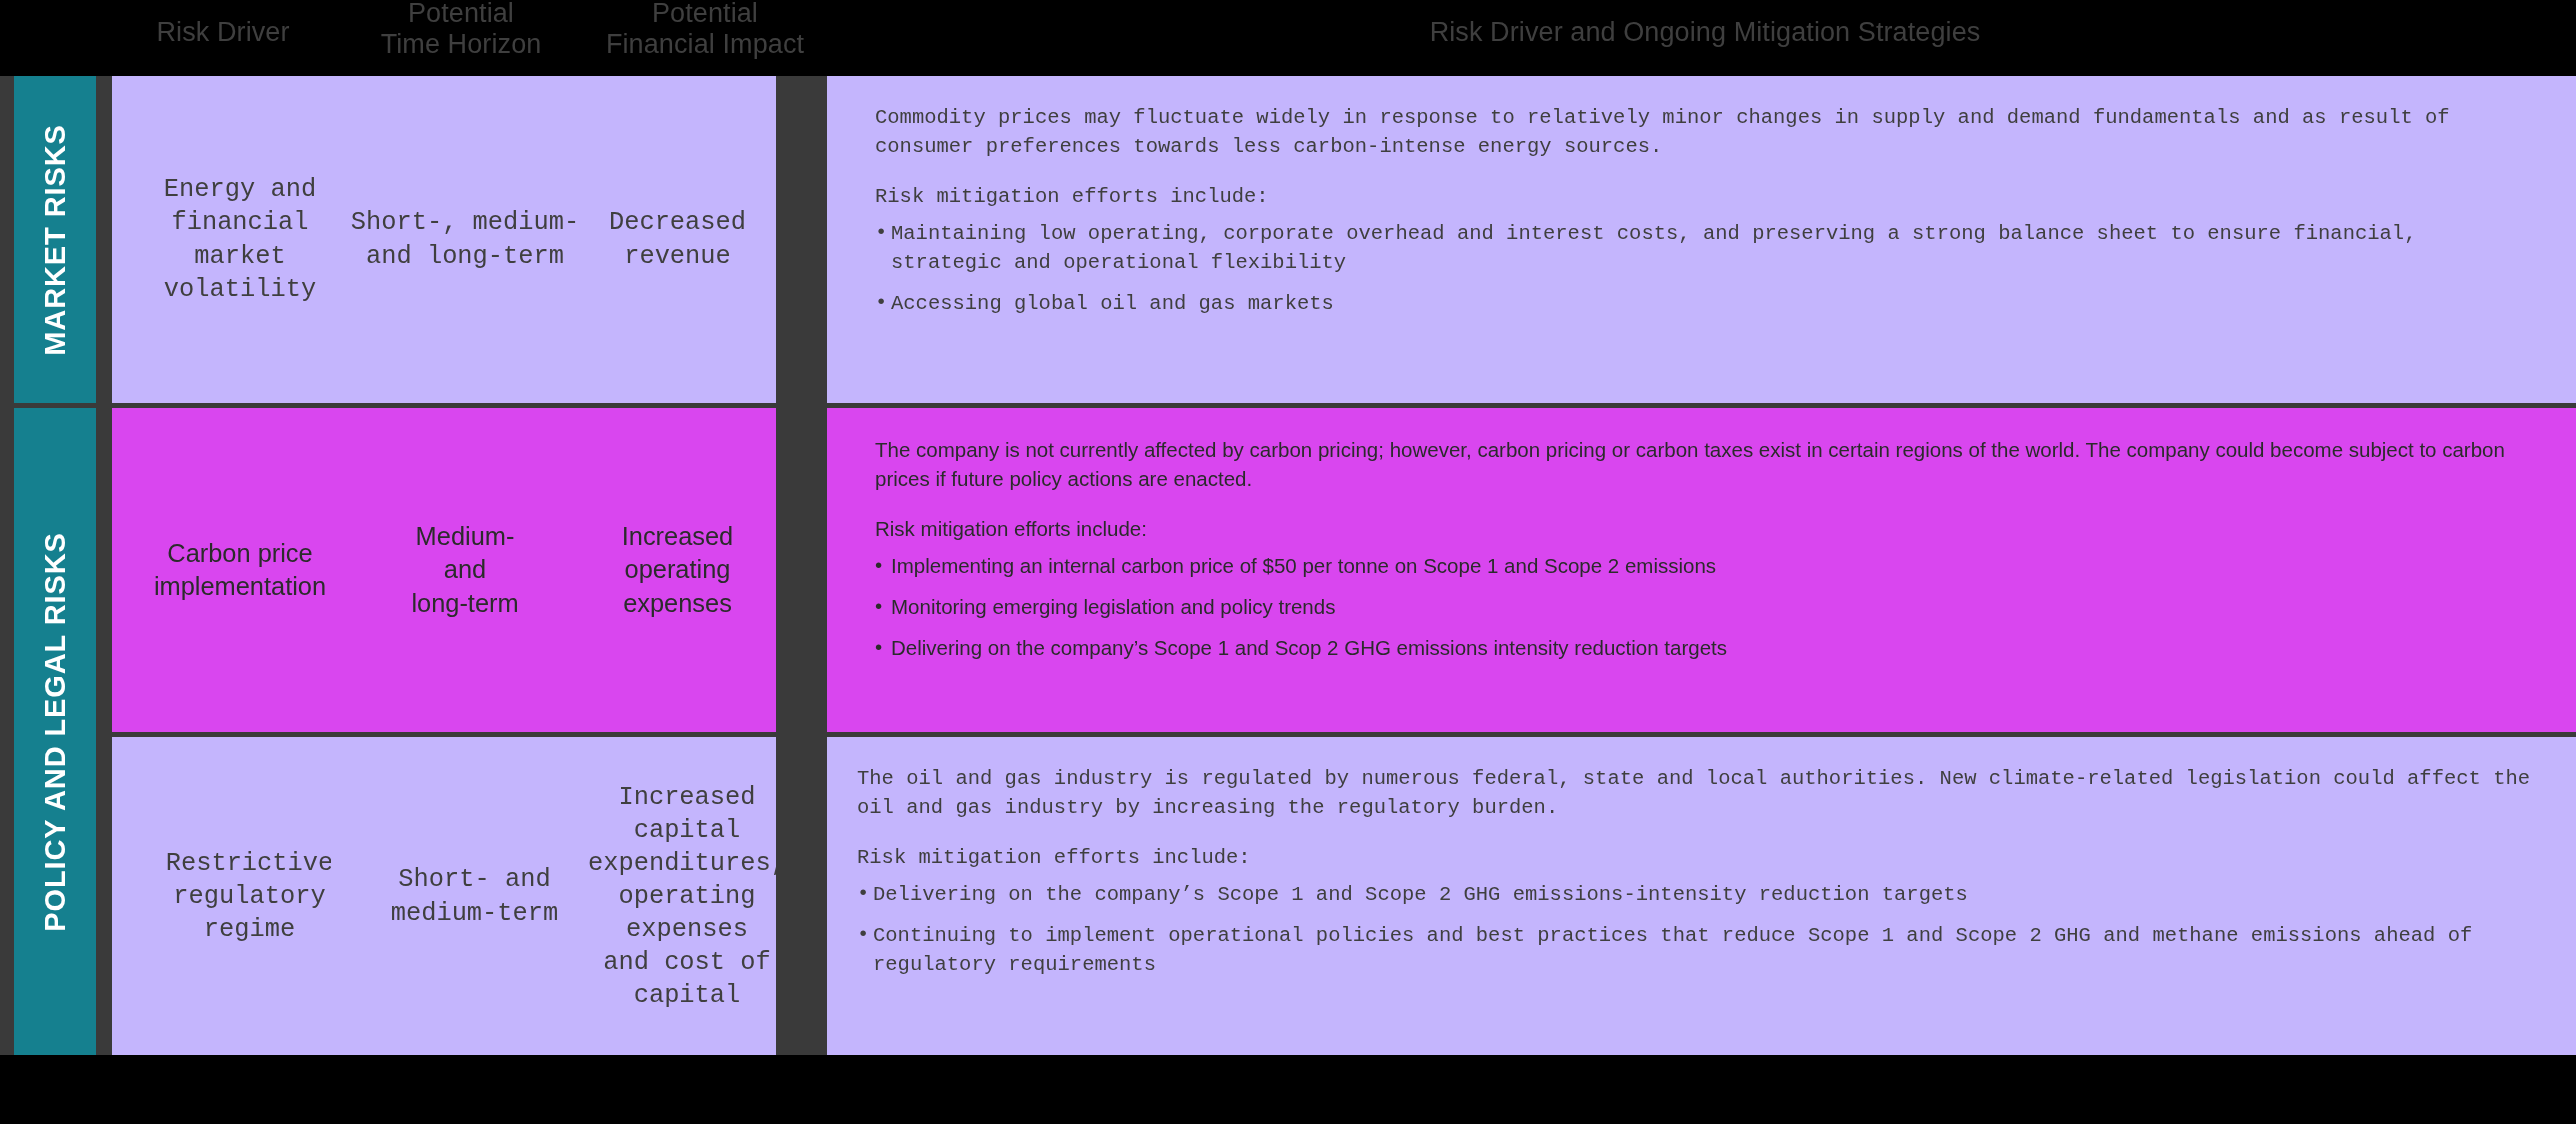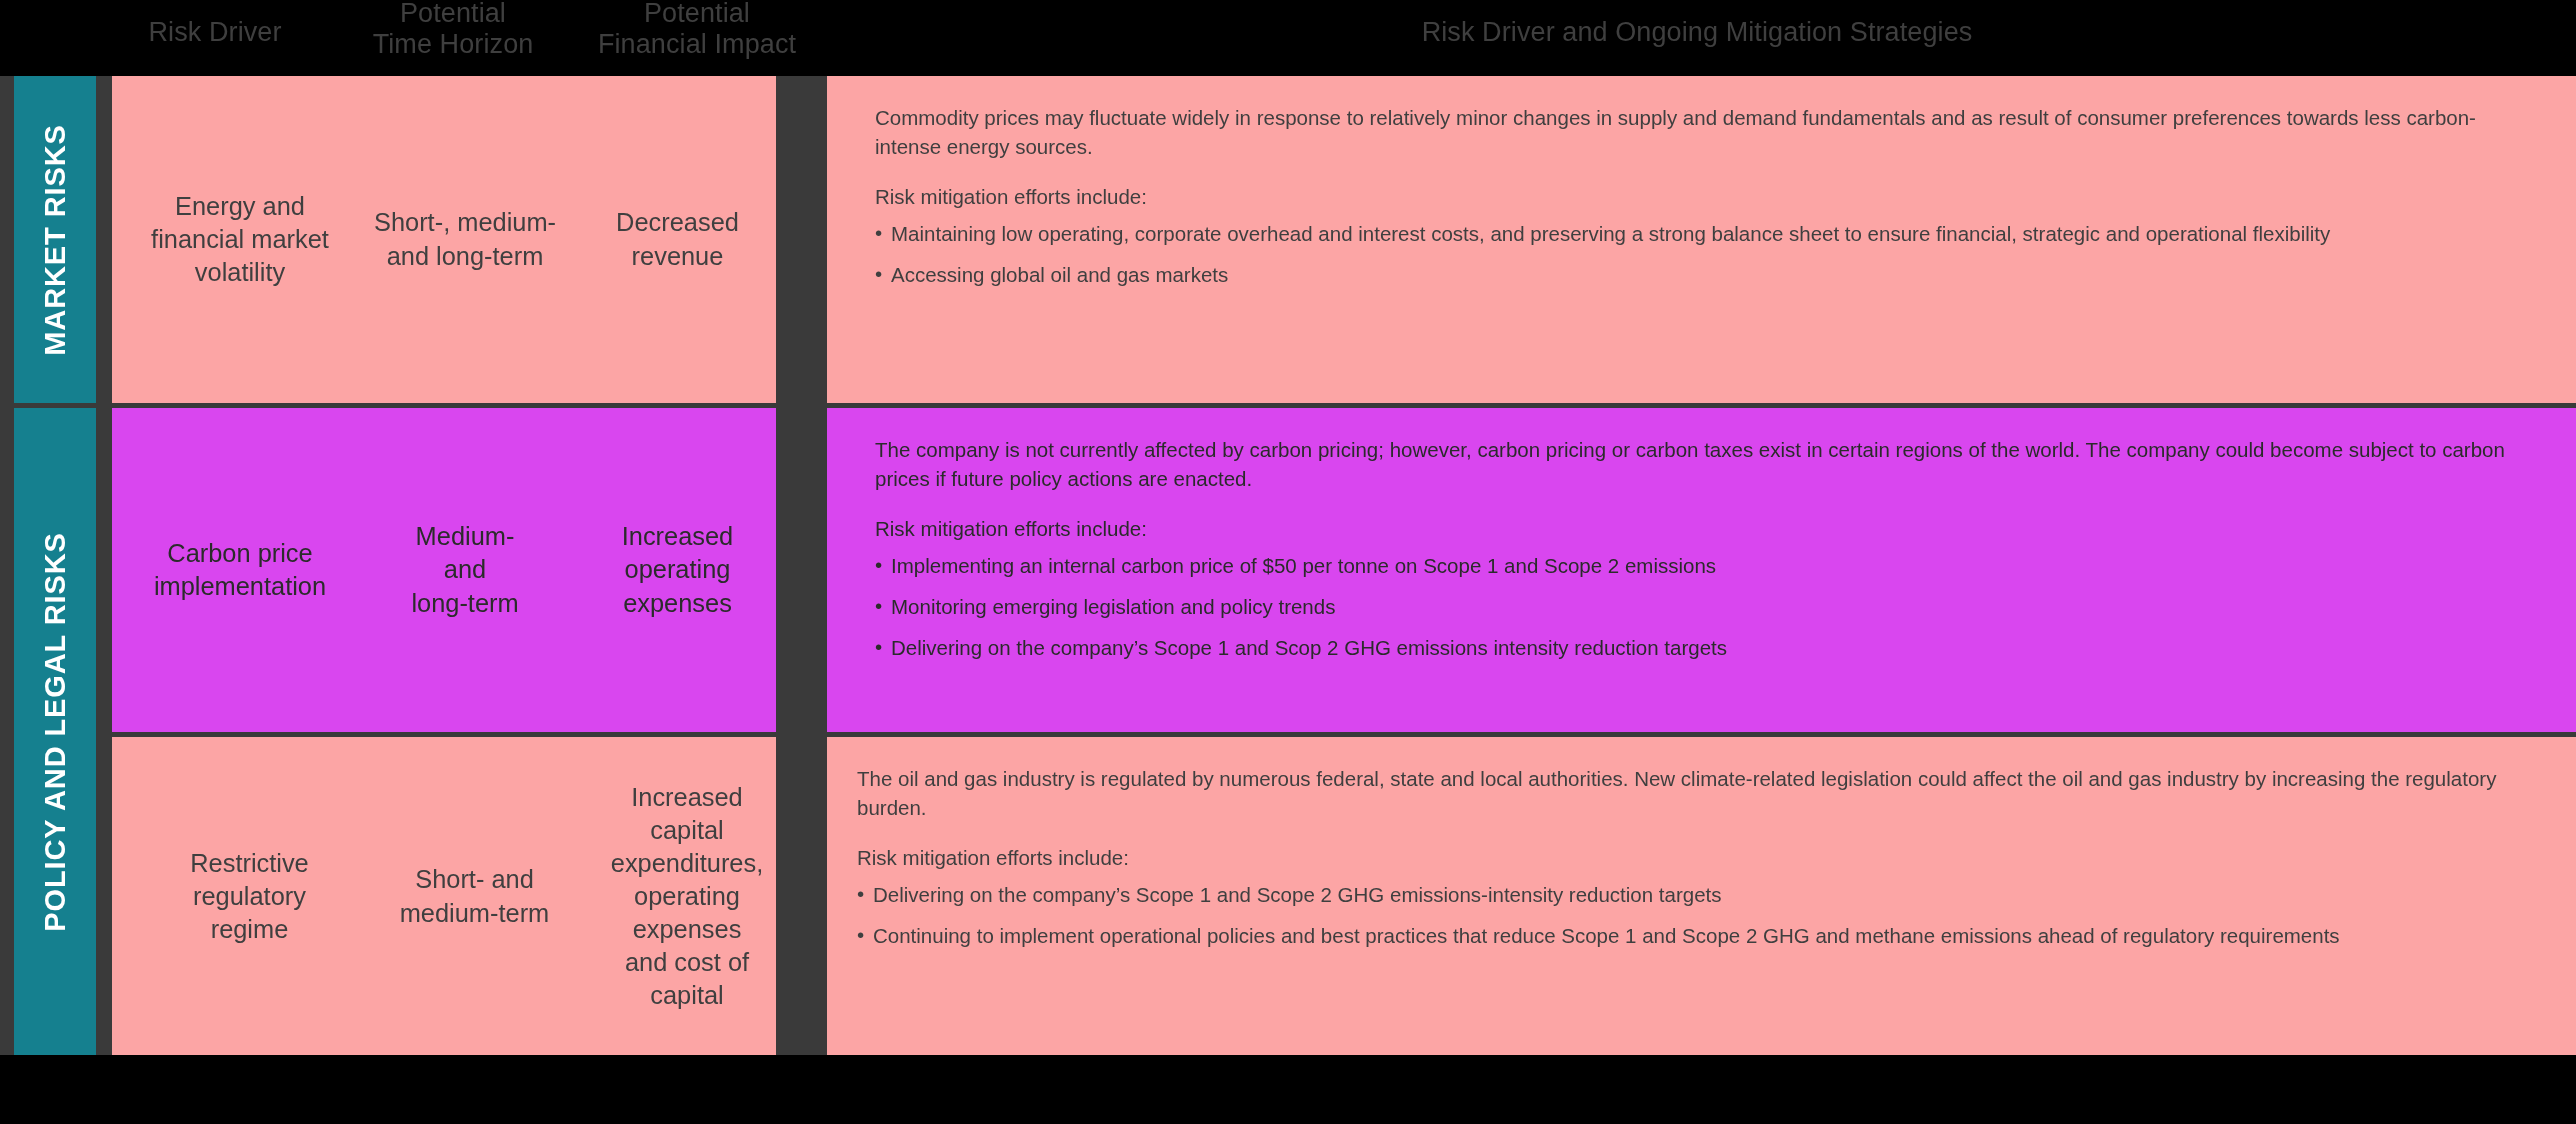--- a/index.html
+++ b/index.html
@@ -17,21 +17,21 @@
   .sheet {
     position: relative;
     width: 2576px;
     height: 1124px;
     background: #000000;
   }
 
   
   .header-row {
     position: absolute;
-    left: 0;
+    left: 8px;
     top: 0;
     width: 2352px;
     height: 76px;
     background: #000000;
   }
   .hdr {
     position: absolute;
     color: #3f3f3f;
     font-size: 27px;
     line-height: 1.18;
@@ -74,21 +74,21 @@
     font-family: "Liberation Sans", sans-serif;
   }
   .band-market { left: 13.6px; top: 0px;   width: 82px; height: 327px; }
   .band-policy { left: 13.6px; top: 332px; width: 82px; height: 647px; }
 
   .cell {
     position: absolute;
     box-sizing: border-box;
     overflow: hidden;
   }
-  .dark  { background: #fca5a5; color: #3f3f3f; }
+  .dark  { background: #c4b5fd; color: #3f3f3f; font-family: Liberation Mono, monospace; }
   .light { background: #d946ef; color: #2b2b2b; }
 
   .cell-center {
     display: flex;
     align-items: center;
     justify-content: center;
     text-align: center;
     font-size: 25.4px;
     line-height: 1.30;
     padding: 6.2px 11px;

